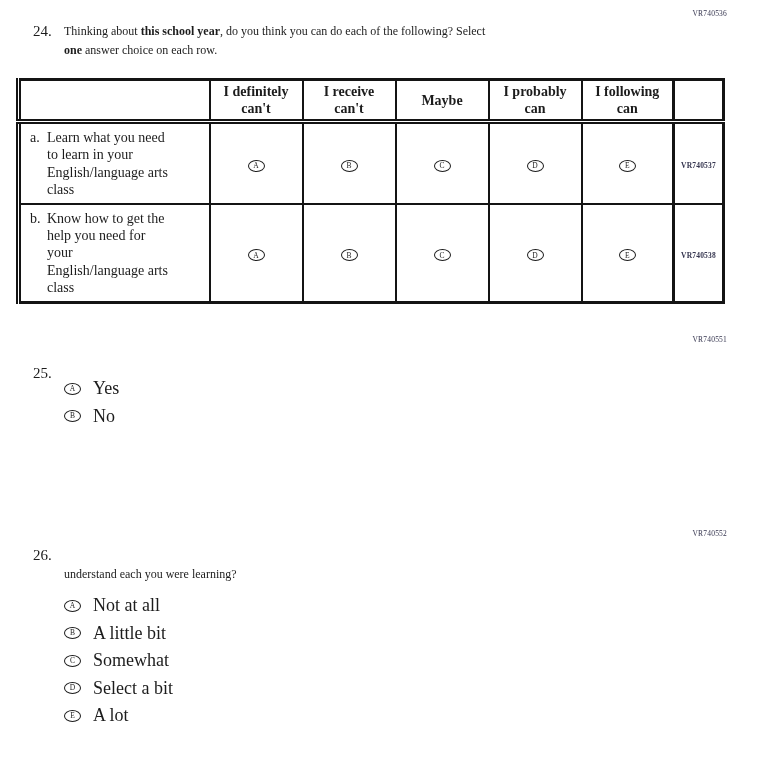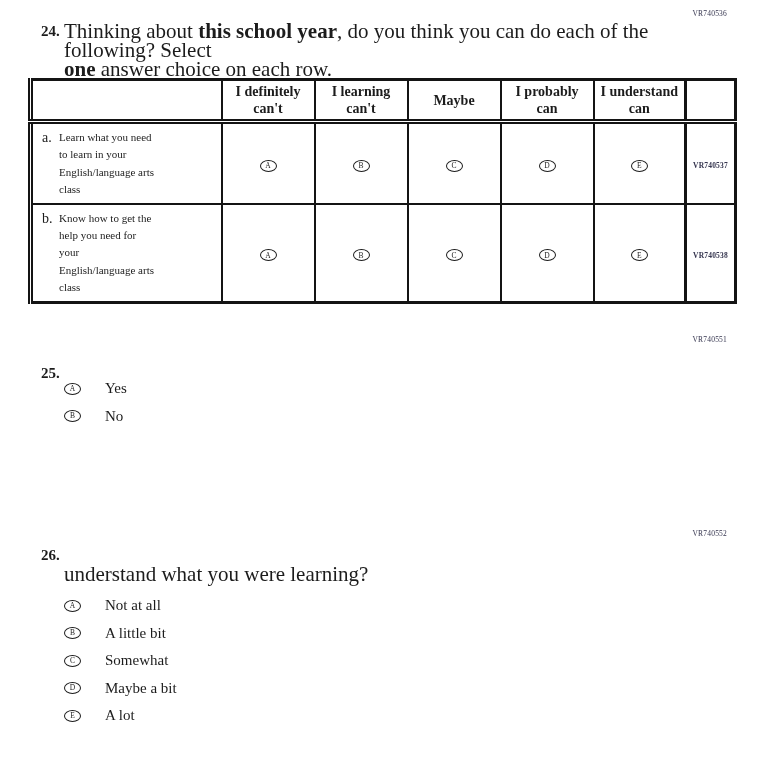--- a/index.html
+++ b/index.html
@@ -12,58 +12,58 @@
   }
   
   .vr{
     font-family:"Liberation Serif", serif; font-size:7.5px; letter-spacing:.2px;
     color:var(--code); white-space:nowrap;text-align:center;
   }
   .vr-abs{position:absolute; right:42px;}
   
   .question{position:absolute; left:33px;}
   .qnum{
-    position:absolute; left:8px; top:0; font-weight:700; font-size:15px; line-height:19px;
-  }
-  .qtext{margin-left:31px; font-size:21px; line-height:19px; width:640px;}
+    position:absolute; left:0; top:0; font-weight:400; font-size:15px; line-height:19px;
+  }
+  .qtext{margin-left:31px; font-size:12px; line-height:19px; width:640px;}
   .qtext b{font-weight:700;}
   .options{margin-left:31px;}
   .opt{display:flex; align-items:center; height:15px; margin-bottom:12.5px;}
-  .opt-label{font-size:15px; line-height:15px; margin-left:24px; white-space:nowrap;}
+  .opt-label{font-size:18px; line-height:15px; margin-left:12px; white-space:nowrap;}
   
   .bubble{
     display:inline-flex; align-items:center; justify-content:center;
     width:17px; height:12px; box-sizing:border-box;
     border:1.3px solid var(--text); border-radius:50%;
     font-size:7.5px; line-height:1; color:var(--text); flex:0 0 auto;
     cursor:pointer; background:var(--bg);
   }
   
   .answer-table{
-    position:absolute; left:28px; width:705px;
+    position:absolute; left:16px; width:705px;
     border-collapse:collapse; table-layout:fixed;
     border-top:3px solid var(--border);
     border-right:3px solid var(--border);
     border-bottom:3px solid var(--border);
     border-left:5px double var(--border);
     border-radius:15px;
   }
   .answer-table th, .answer-table td{border:2px solid var(--border);}
   .answer-table thead th{
     border-bottom:5px double var(--border);
     font-size:14px; font-weight:700; line-height:17px;
     text-align:center; vertical-align:middle; padding:2px 6px;
   }
   .answer-table thead tr{height:40px;}
   .row-a{height:70px;}
   .row-b{height:86px;}
   td.stub{vertical-align:top; padding:5px 4px 4px 9px;}
   .stubwrap{display:flex;}
   .marker{flex:0 0 17px; font-size:14px; line-height:17.4px;}
-  .stub-text{font-size:11px; line-height:17.4px;}
+  .stub-text{font-size:14px; line-height:17.4px;}
   td.bcell{text-align:center; vertical-align:middle;}
   td.vrcell, th.vrcol{border-left:3px solid var(--border);font-weight:bold;}
   td.vrcell{text-align:center; vertical-align:middle; padding:0 1px;}
 </style>
 </head>
 <body>
 
 <div class="page">
 
   <span class="vr vr-abs" style="top:9px">VR740536</span>
@@ -80,24 +80,24 @@
         <col style="width:93px">
       <col style="width:93px">
         <col style="width:93px">
         <col style="width:92px">
       <col style="width:50px">
     </colgroup>
     <thead>
       <tr>
         <th></th>
         <th>I definitely can't</th>
-        <th>I learning can't</th>
+        <th>I receive can't</th>
         <th>Maybe</th>
         <th>I probably can</th>
-        <th>I understand can</th>
+        <th>I following can</th>
         <th class="vrcol"></th>
       </tr>
     </thead>
     <tbody>
       <tr class="row-a">
         <td class="stub">
           <div class="stubwrap">
             <span class="marker">a.</span>
             <span class="stub-text">Learn what you need<br>to learn in your<br>English/language arts<br>class</span>
           </div>
@@ -163,37 +163,37 @@
         <span class="bubble">B</span>
         <span class="opt-label">No</span>
       </div>
     </div>
   </div>
 
   <span class="vr vr-abs" style="top:529px">VR740552</span>
 
   <div class="question" style="top:546px">
     <span class="qnum">26.</span>
-    <div class="qtext"><br><span>understand what you were learning?</span></div>
+    <div class="qtext"><br><span>understand each you were learning?</span></div>
     <div class="options" style="margin-top:14px">
       <div class="opt">
         <span class="bubble">A</span>
         <span class="opt-label">Not at all</span>
       </div>
       <div class="opt">
         <span class="bubble">B</span>
         <span class="opt-label">A little bit</span>
       </div>
       <div class="opt">
         <span class="bubble">C</span>
         <span class="opt-label">Somewhat</span>
       </div>
       <div class="opt">
         <span class="bubble">D</span>
-        <span class="opt-label">Maybe a bit</span>
+        <span class="opt-label">Select a bit</span>
       </div>
       <div class="opt">
         <span class="bubble">E</span>
         <span class="opt-label">A lot</span>
       </div>
     </div>
   </div>
 
 </div>
 

